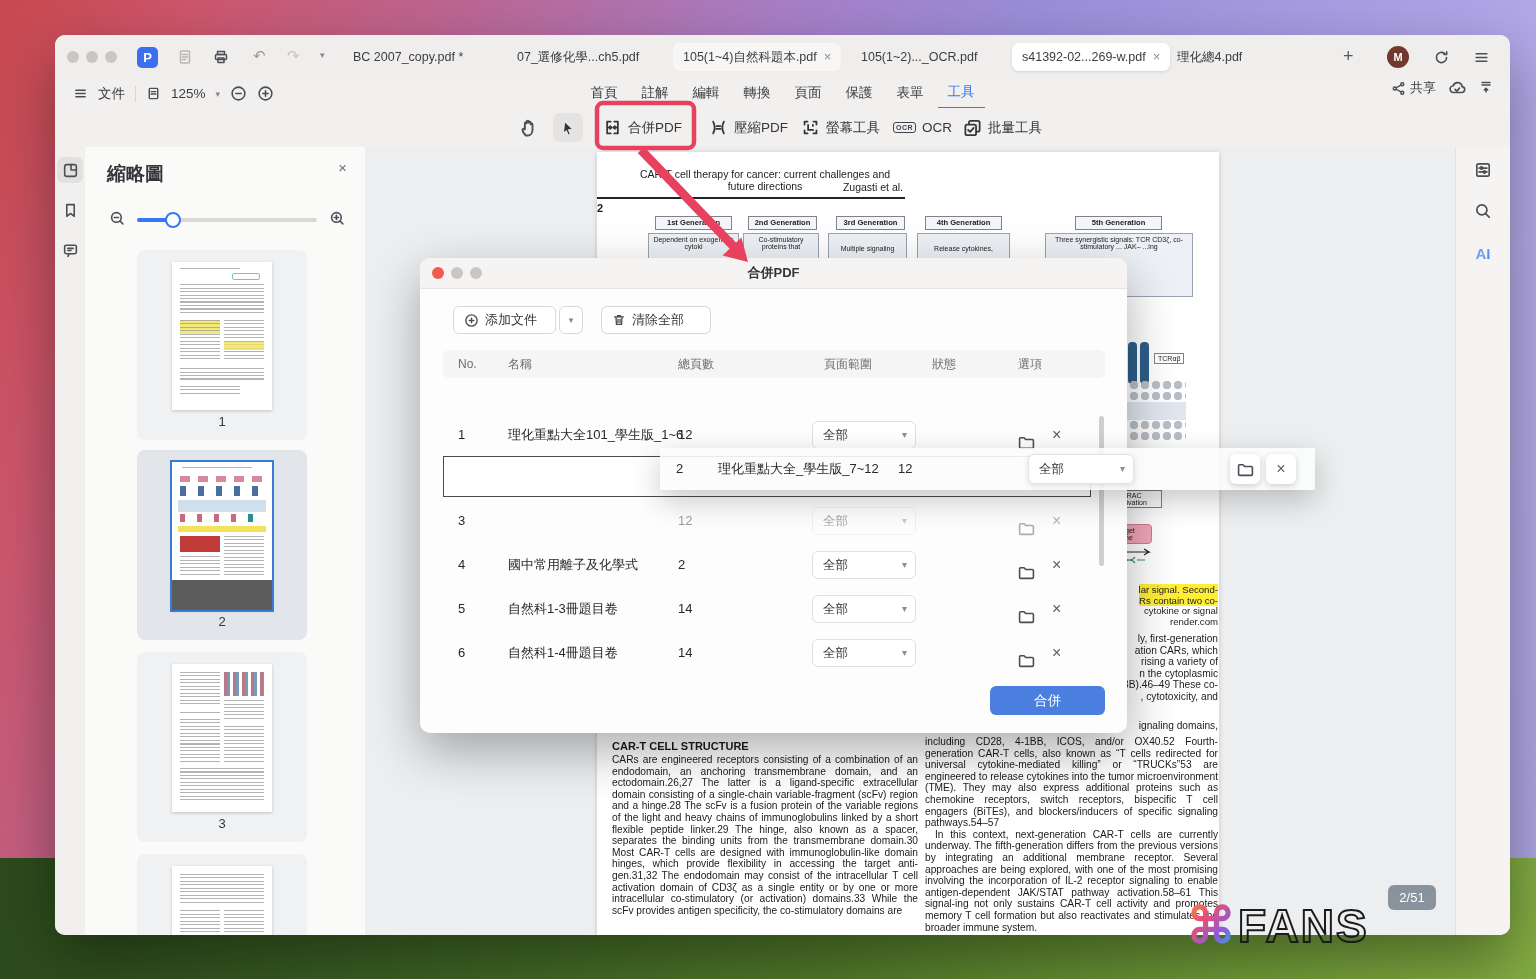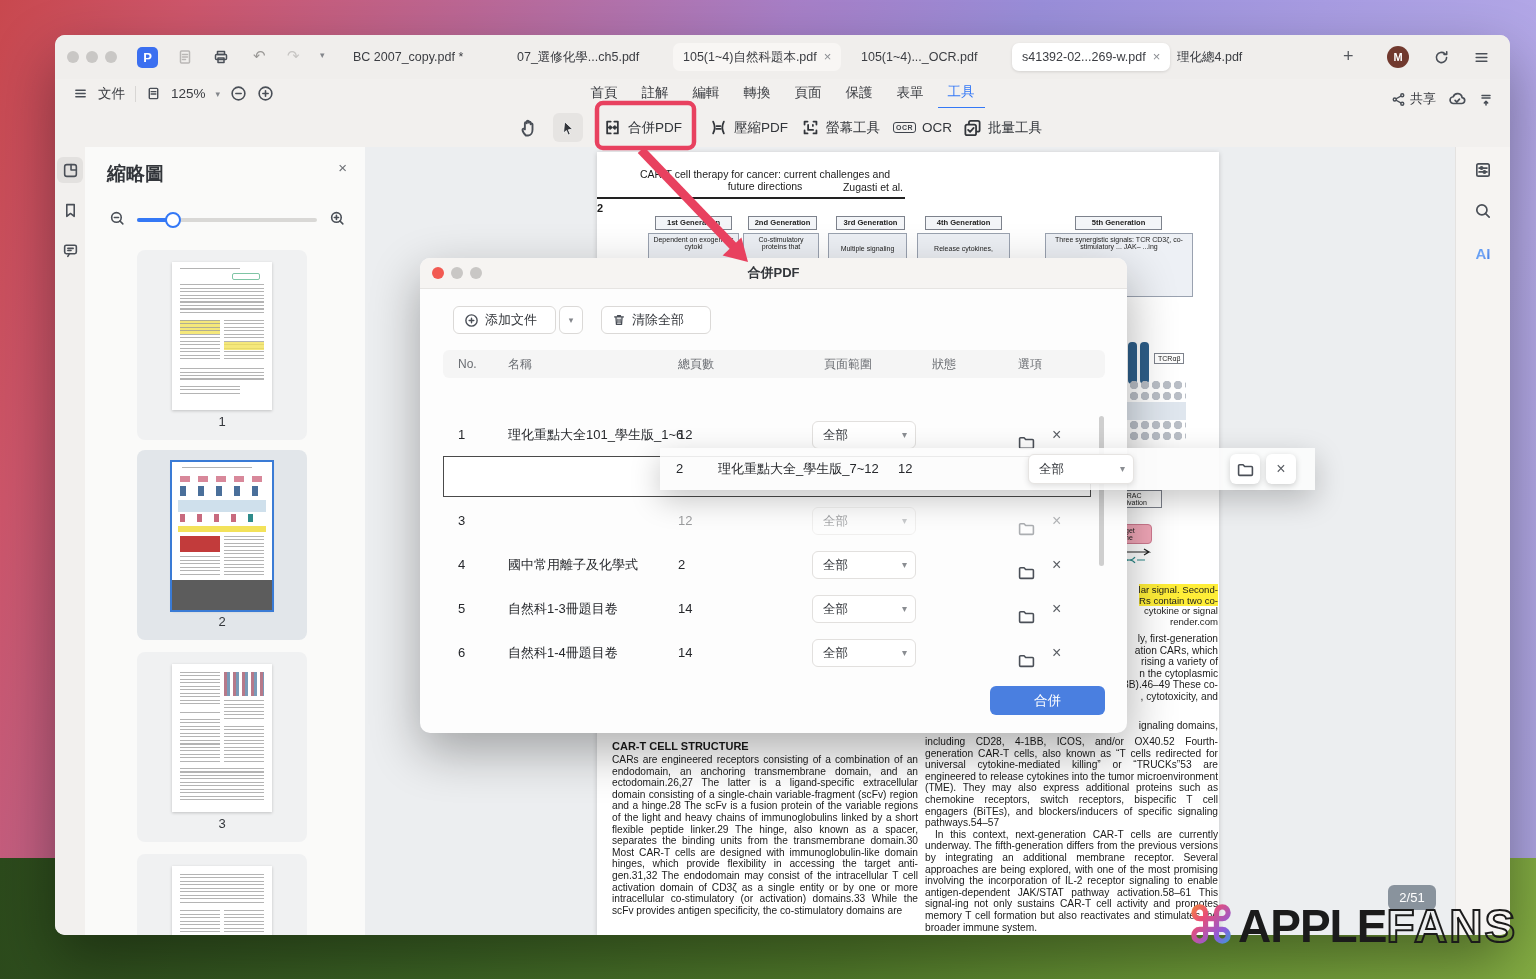--- a/index.html
+++ b/index.html
@@ -20,21 +20,21 @@
   .tab.pill{background:#f8f6f4;}
   .tab.active{background:#ffffff;box-shadow:0 1px 3px rgba(0,0,0,.12);}
   .avatar{position:absolute;top:11px;width:22px;height:22px;border-radius:50%;background:#71392e;color:#fff;font-size:11px;font-weight:bold;text-align:center;line-height:22px;}
   
   .menubar{position:absolute;left:0;top:44px;width:1455px;height:29px;background:#f2f0ee;}
   .mb-left{position:absolute;left:18px;top:0;height:29px;display:flex;align-items:center;gap:10px;color:#3b3d42;font-size:13.5px;justify-content:space-between;}
   .mb-sep{width:1px;height:16px;background:#d8d6d4;}
   .menu{position:absolute;left:0;top:0;width:100%;height:29px;display:flex;justify-content:center;align-items:center;gap:4px;}
   .menu-item{padding:0 10px;font-size:13.5px;color:#3b3d42;height:29px;line-height:27px;}
   .menu-item.active{color:#3478f6;border-bottom:2px solid #3478f6;}
-  .mb-right{position:absolute;right:16px;top:0;height:29px;display:flex;align-items:flex-end;gap:12px;color:#3b3d42;font-size:13px;}
+  .mb-right{position:absolute;right:16px;top:0;height:29px;display:flex;align-items:flex-start;gap:12px;color:#3b3d42;font-size:13px;}
   
   .toolsbar{position:absolute;left:0;top:73px;width:1455px;height:39px;background:#f2f0ee;border-bottom:1px solid #e4e2e0;}
   .tool{position:absolute;top:5px;height:29px;display:flex;align-items:center;gap:6px;font-size:13.5px;color:#33363b;}
   .tool-sel{background:#e6e4e2;border-radius:6px;justify-content:center;}
   .ocr-badge{border:1.6px solid #3f444c;border-radius:3px;font-size:7px;font-weight:bold;color:#3f444c;padding:1px 2px;letter-spacing:.5px;}
   
   .leftrail{position:absolute;left:0;top:112px;width:30px;height:788px;background:#f2f0ee;}
   .railbtn{position:absolute;left:2px;width:26px;height:26px;border-radius:6px;display:flex;align-items:center;justify-content:center;color:#4a4f57;}
   .railbtn.on{background:#e3e1df;}
   .thumbpanel{position:absolute;left:30px;top:112px;width:280px;height:788px;background:#fafaf9;border-right:1px solid #e2e1df;}
@@ -127,21 +127,21 @@
             <rect x="2.5" y="5.5" width="11" height="5" rx="1"></rect>
             <rect x="5" y="9" width="6" height="4.5"></rect>
           </svg></span>
       <span class="tbicon" style="left:198px;top:12px;color:#9a9896;font-size:15px">↶</span>
       <span class="tbicon" style="left:232px;top:12px;color:#c7c5c3;font-size:15px">↷</span>
       <span class="tbicon" style="left:265px;top:15px;color:#83868b;font-size:9px">▾</span>
 
       <div class="tab" style="left:288px"><span>BC 2007_copy.pdf *</span></div>
       <div class="tab" style="left:452px"><span>07_選修化學...ch5.pdf</span></div>
       <div class="tab pill" style="left:618px"><span>105(1~4)自然科題本.pdf</span><span class="x">×</span></div>
-      <div class="tab" style="left:796px"><span>105(1~4)..._OCR.pdf</span></div>
+      <div class="tab" style="left:796px"><span>105(1~2)..._OCR.pdf</span></div>
       <div class="tab pill active" style="left:957px"><span>s41392-02...269-w.pdf</span><span class="x">×</span></div>
       <div class="tab" style="left:1112px"><span>理化總4.pdf</span></div>
 
       <span class="tbicon" style="left:1288px;top:11px;font-size:18px;color:#55585e">+</span>
       <div class="avatar" style="left:1332px">M</div>
       <span class="tbicon" style="left:1378px">
         <svg class="lic" width="17" height="17" viewBox="0 0 16 16">
             <path d="M12.8 8a4.8 4.8 0 1 1-1.7-3.7"></path>
             <path d="M12.9 2.6v2.5h-2.5"></path>
           </svg></span>
@@ -572,16 +572,15 @@
   </div>
 
   <svg class="annot">
     <rect x="597" y="103" width="97" height="45" rx="6" fill="none" stroke="#e8415f" stroke-width="4.5"></rect>
     <path d="M641 150 L735 248" stroke="#e8415f" stroke-width="9" fill="none"></path>
     <path d="M748 262 L722.6 255.5 L741.4 237.5 Z" fill="#e8415f"></path>
   </svg>
 
   <div class="watermark">
     <span class="wm-cmd">⌘</span>
-    <span class="wm-bold">APPLE</span>
     <span class="wm-outline">FANS</span>
   </div>
 </div>
 
 </body></html>

